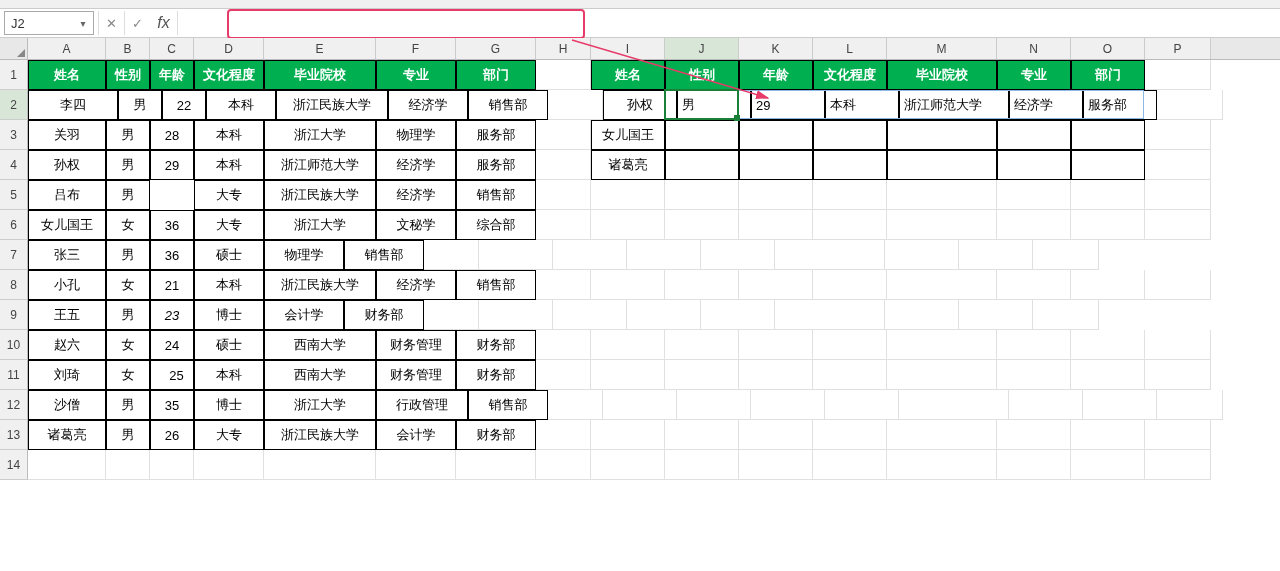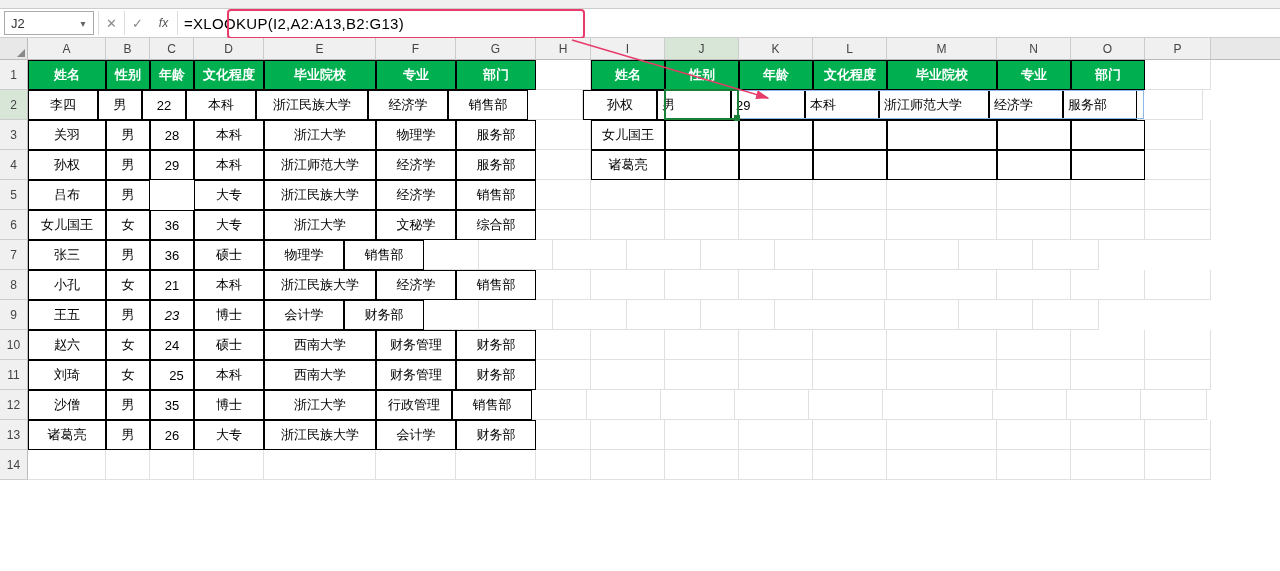--- a/index.html
+++ b/index.html
@@ -47,21 +47,21 @@
     width: 26px; height: 24px;
     display: flex; align-items:center; justify-content:center;
     color: #555; font-size: 13px;
     border-left:1px solid #ddd;
   }
   .fx-btn.cancel { color:#888; }
   .fx-btn.accept { color:#888; }
   .fx-label {
     width: 28px; height:24px;
     display:flex; align-items:center; justify-content:center;
-    font-style: italic; color:#555; font-size:12px;
+    font-style: italic; color:#555; font-size:16px;
     border-right:1px solid #ddd;
   }
   .formula-input {
     flex:1; height:24px;
     padding-left:6px;
     display:flex; align-items:center;
     font-size:15px;
     color:#000;
     letter-spacing:0.3px;
   }
@@ -177,23 +177,20 @@
 <div class="top-blank"></div>
 
 <div class="formula-bar">
   <div class="name-box">
     <span>J2</span>
     <span class="name-box-dd">▾</span>
   </div>
   <div class="fx-btn cancel">✕</div>
   <div class="fx-btn accept">✓</div>
   <div class="fx-label">fx</div>
-  <div class="formula-input">
-    <span>=XLOOKUP(I2,A2:A13,B2:G13)</span>
-  </div>
   <div class="formula-highlight"></div>
 </div>
 
 <div class="grid-area">
   <div class="col-headers" id="colHeaders">
       <div class="corner"></div>
       <div class="col-h" style="width: 78px;">A</div>
       <div class="col-h" style="width: 44px;">B</div>
       <div class="col-h" style="width: 44px;">C</div>
       <div class="col-h" style="width: 70px;">D</div>
@@ -253,21 +250,21 @@
         <div class="cell hdr-cell" style="width: 74px; border: 1px solid rgb(0, 0, 0);">
           <span>专业</span>
         </div>
         <div class="cell hdr-cell" style="width: 74px; border: 1px solid rgb(0, 0, 0);">
           <span>部门</span>
         </div>
         <div class="cell" style="width: 66px;"></div>
       </div>
       <div class="row">
         <div class="row-h active">2</div>
-        <div class="cell center" style="width: 70px; border: 1px solid rgb(0, 0, 0);">
+        <div class="cell center" style="width: 90px; border: 1px solid rgb(0, 0, 0);">
           <span>李四</span>
         </div>
         <div class="cell center" style="width: 44px; border: 1px solid rgb(0, 0, 0);">
           <span>男</span>
         </div>
         <div class="cell center" style="width: 44px; border: 1px solid rgb(0, 0, 0);">
           <span>22</span>
         </div>
         <div class="cell center" style="width: 70px; border: 1px solid rgb(0, 0, 0);">
           <span>本科</span>
@@ -634,21 +631,21 @@
         </div>
         <div class="cell center" style="width: 44px; border: 1px solid rgb(0, 0, 0);">
           <span>35</span>
         </div>
         <div class="cell center" style="width: 70px; border: 1px solid rgb(0, 0, 0);">
           <span>博士</span>
         </div>
         <div class="cell center" style="width: 112px; border: 1px solid rgb(0, 0, 0);">
           <span>浙江大学</span>
         </div>
-        <div class="cell center" style="width: 76px; border: 1px solid rgb(0, 0, 0);">
+        <div class="cell center" style="width: 92px; border: 1px solid rgb(0, 0, 0);">
           <span>行政管理</span>
         </div>
         <div class="cell center" style="width: 80px; border: 1px solid rgb(0, 0, 0);">
           <span>销售部</span>
         </div>
         <div class="cell" style="width: 55px;"></div>
         <div class="cell" style="width: 74px;"></div>
         <div class="cell" style="width: 74px;"></div>
         <div class="cell" style="width: 74px;"></div>
         <div class="cell" style="width: 74px;"></div>

